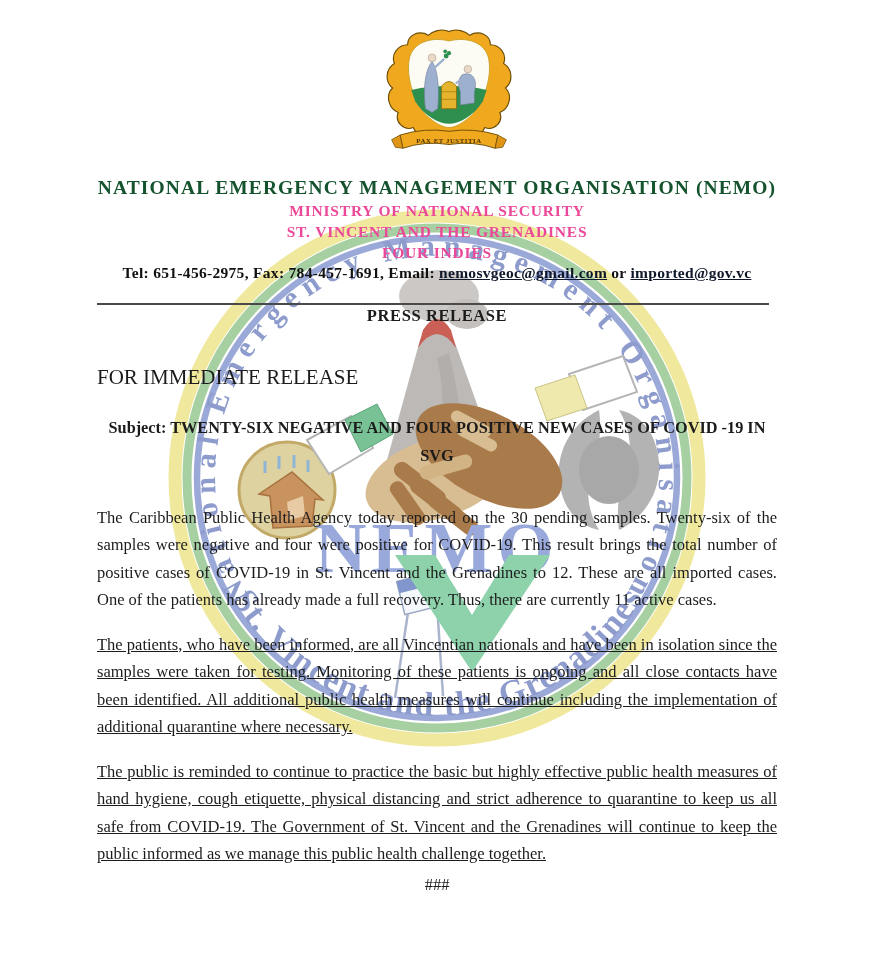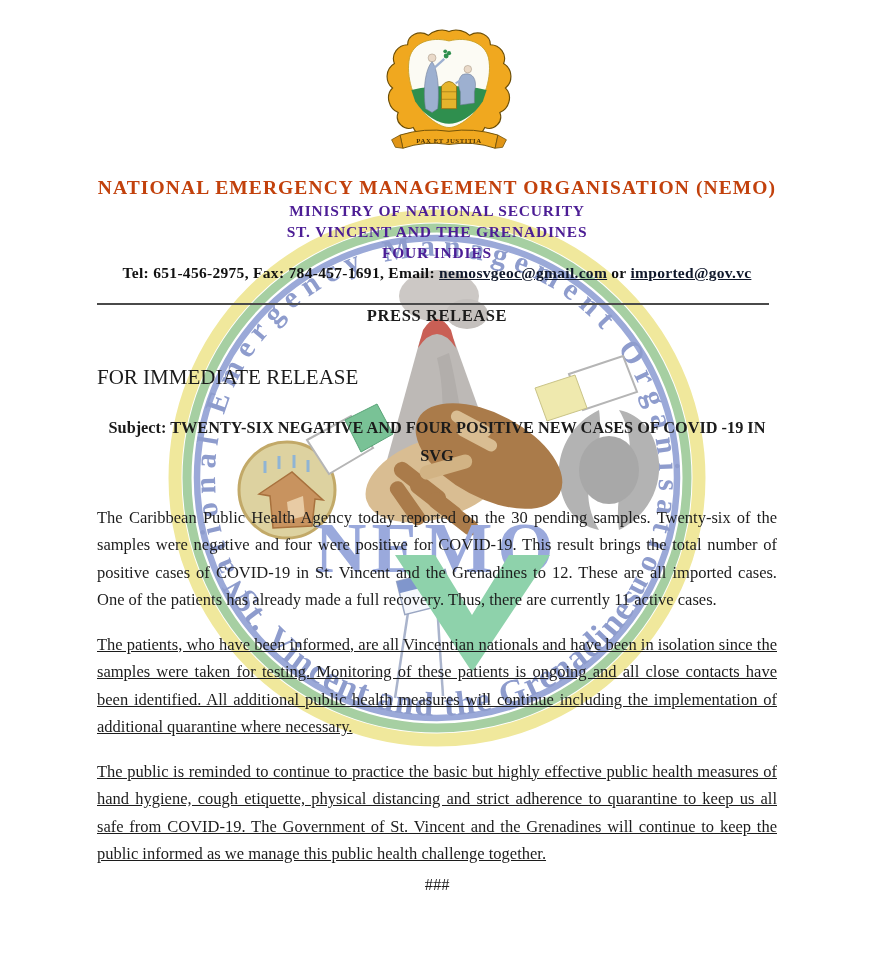--- a/index.html
+++ b/index.html
@@ -16,24 +16,24 @@
   .watermark{
     position:absolute;left:137px;top:178px;width:600px;height:600px;
     pointer-events:none;z-index:0;
   }
   
   .content{position:relative;z-index:1;padding:0 92px 0 97px;}
   .crest-wrap{width:132px;margin:24px auto 0;transform:translateX(12px);}
   .crest-wrap svg{display:block;}
   h1.org-name{
     margin:24px 0 0;text-align:center;
-    font-size:19.5px;font-weight:bold;letter-spacing:1.1px;line-height:24px;color:#c2410c;
+    font-size:19.5px;font-weight:bold;letter-spacing:1.1px;line-height:24px;color:#14532d;
   }
   .sub{
-    text-align:center;font-size:15.5px;font-weight:bold;letter-spacing:0.8px;line-height:21px;color:#4c1d95;
+    text-align:center;font-size:15.5px;font-weight:bold;letter-spacing:0.8px;line-height:21px;color:#ec4899;
   }
   .contact{
     text-align:center;font-size:15.5px;font-weight:bold;letter-spacing:0.3px;line-height:20px;color:#111;
   }
   .contact a{color:#0f172a;text-decoration:underline;}
   .divider{border:none;border-top:2px solid #4a4a4a;margin:20px 8px 0 0;height:0;}
   .press-title{
     text-align:center;
     font-size:16.5px;font-weight:bold;letter-spacing:0.6px;line-height:22px;
   }

